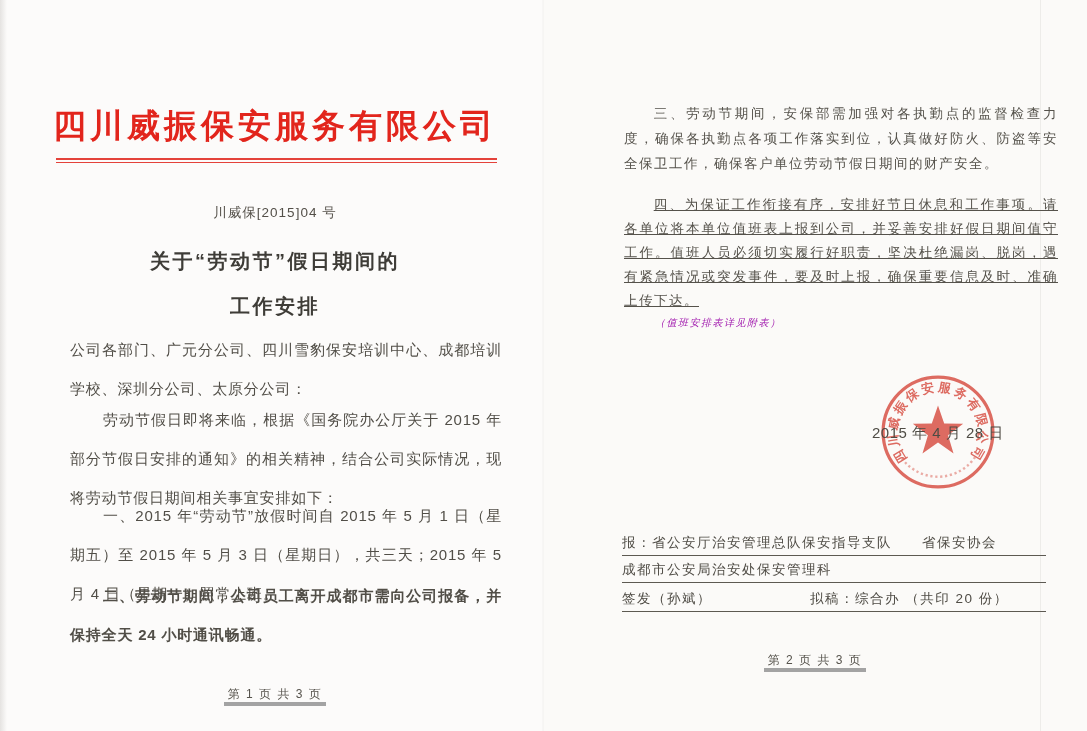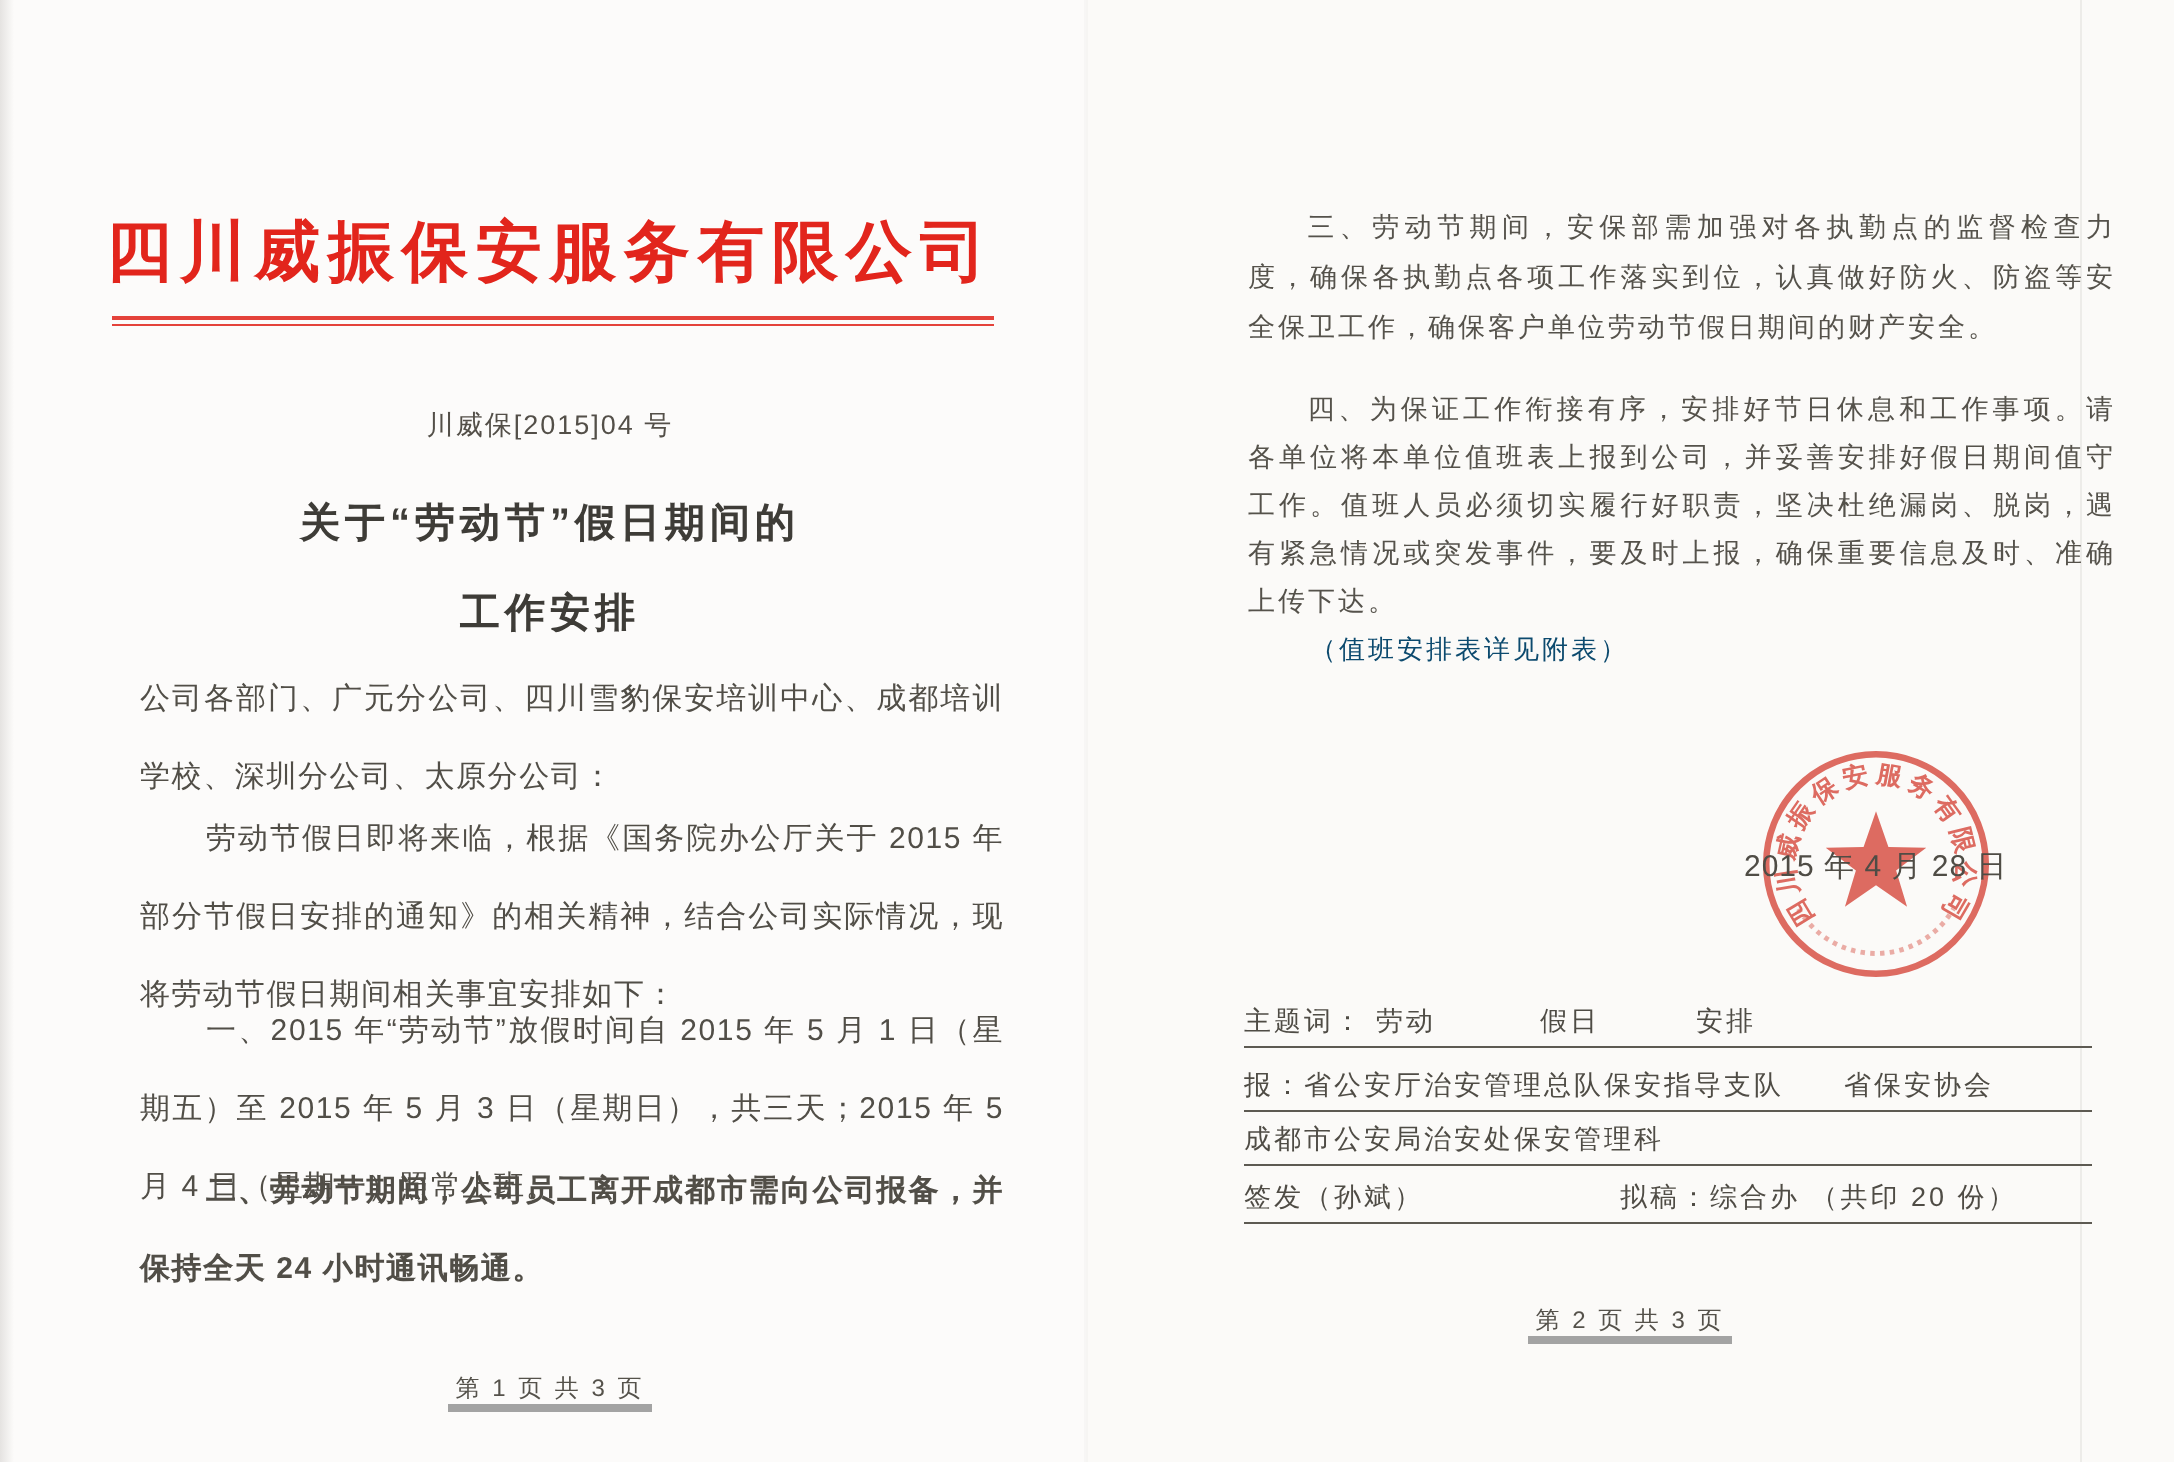--- a/index.html
+++ b/index.html
@@ -55,23 +55,23 @@
   .footer-1{left:40px;top:686px;}
   .footer span{border-bottom:4px solid #a3a3a3;padding:0 4px 1px 4px;}
 
   
   .body-p2{
     left:608px;width:434px;margin:16px;
     font-size:13.5px;line-height:25px;letter-spacing:1.5px;color:#55524b;
     text-align:justify;text-align-last:left;text-indent:2.2em;
   }
   .p2-a{top:85px;}
-  .p2-b{top:177px;line-height:24px;}
+  .p2-b{top:177px;line-height:24px;text-decoration:underline;}
   .attachment-note{
-    left:655px;top:316px;font-size:13px;letter-spacing:1.5px;color:#0c4a6e;
+    left:655px;top:316px;font-size:10px;letter-spacing:1.5px;color:#a21caf;font-style:italic;
   }
 
   .seal{left:877px;top:371px;width:122px;height:122px;z-index:2;opacity:0.88;}
   .seal-date{
     left:872px;top:424px;z-index:3;font-size:15px;letter-spacing:0.5px;
     color:#4f4c45;white-space:nowrap;
   }
 
   .meta-row{
     left:622px;width:424px;height:21px;
@@ -117,26 +117,20 @@
     <circle cx="60" cy="60" r="54" fill="none" stroke="#d9584d" stroke-width="3.2"></circle>
     <polygon fill="#d9584d" points="60,34 66.11,51.59 84.73,51.97 69.89,63.21 75.28,81.03 60,70.4 44.72,81.03 50.11,63.21 35.27,51.97 53.89,51.59"></polygon>
     <path id="sealTextArc" d="M 31.7 88.3 A 40 40 0 1 1 88.3 88.3" fill="none" stroke="none"></path>
     <text font-size="12.5" letter-spacing="2.8" fill="#d9584d" font-weight="700" font-family="Liberation Serif, serif">
       <textPath href="#sealTextArc" startOffset="2">四川威振保安服务有限公司</textPath>
     </text>
     <path d="M 21.9 82 A 44 44 0 0 0 98.1 82" fill="none" stroke="#d9584d" stroke-width="2.4" stroke-dasharray="2.2 2.6" opacity="0.55"></path>
   </svg>
   <div class="abs seal-date">2015 年 4 月 28 日</div>
 
-  <div class="abs meta-row row-subject">
-    <span class="f" style="left:0;">主题词：</span>
-    <span class="f" style="left:66px;">劳动</span>
-    <span class="f" style="left:148px;">假日</span>
-    <span class="f" style="left:226px;">安排</span>
-  </div>
   <div class="abs meta-row row-report-1">
     <span class="f" style="left:0;">报：</span>
     <span class="f" style="left:30px;">省公安厅治安管理总队保安指导支队</span>
     <span class="f" style="left:300px;">省保安协会</span>
   </div>
   <div class="abs meta-row row-report-2">
     <span class="f" style="left:0;">成都市公安局治安处保安管理科</span>
   </div>
   <div class="abs meta-row row-issue">
     <span class="f" style="left:0;">签发（孙斌）</span>

